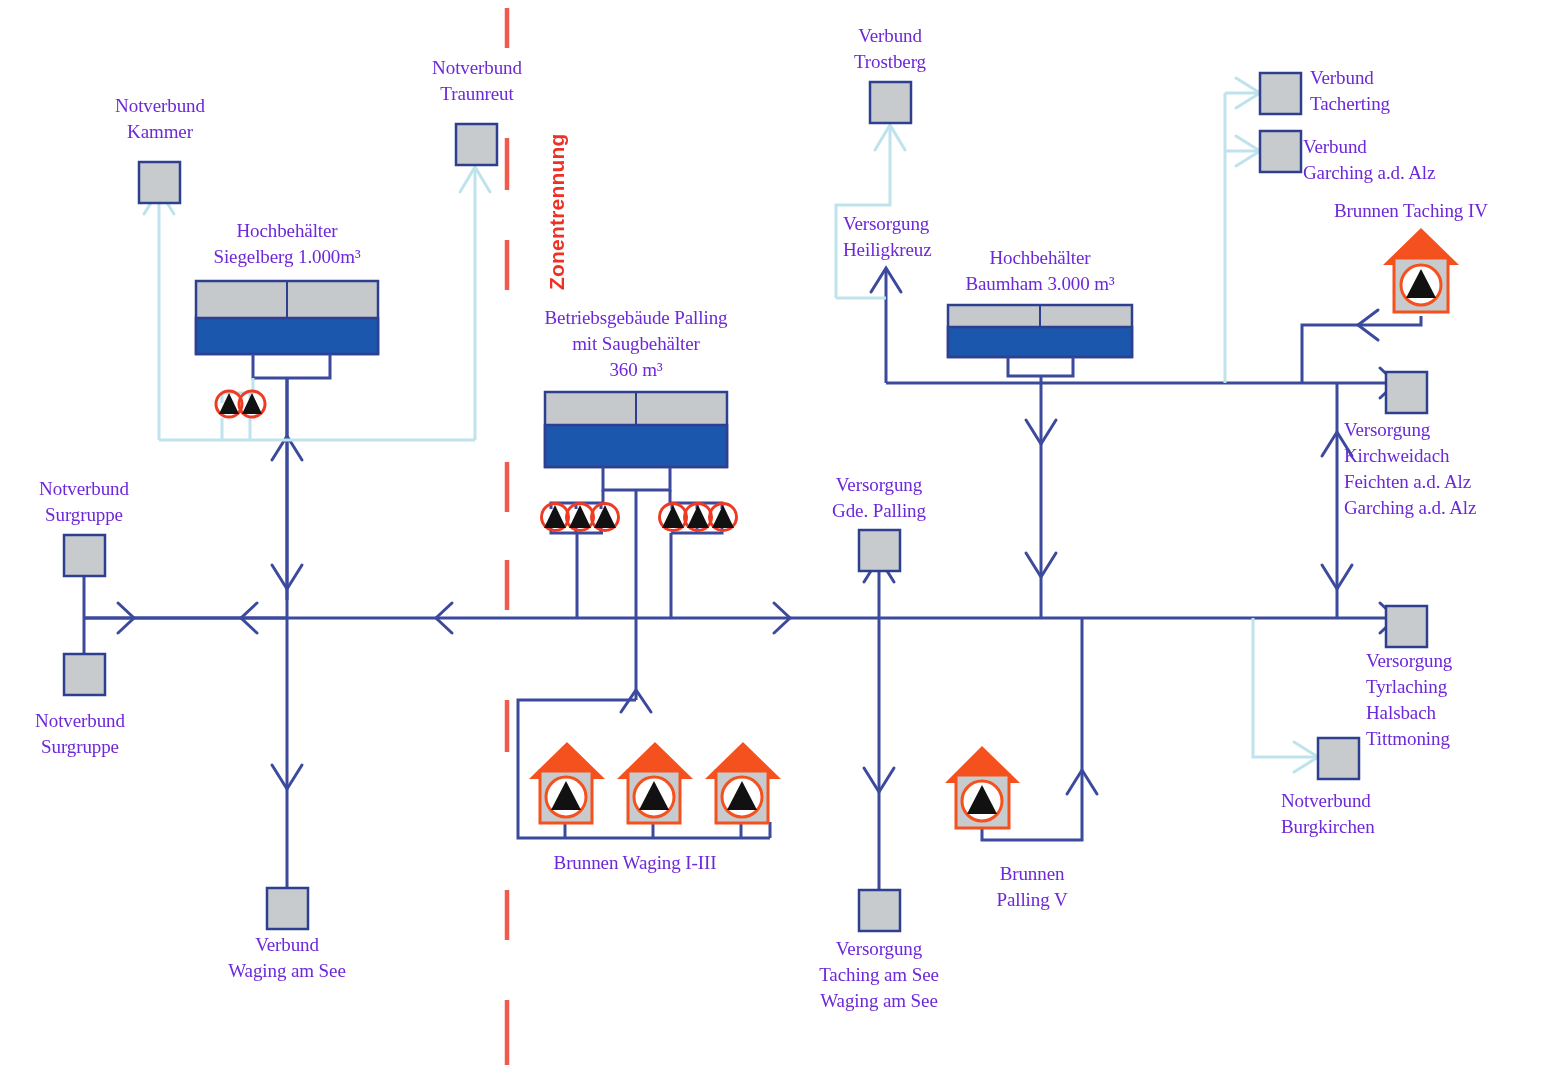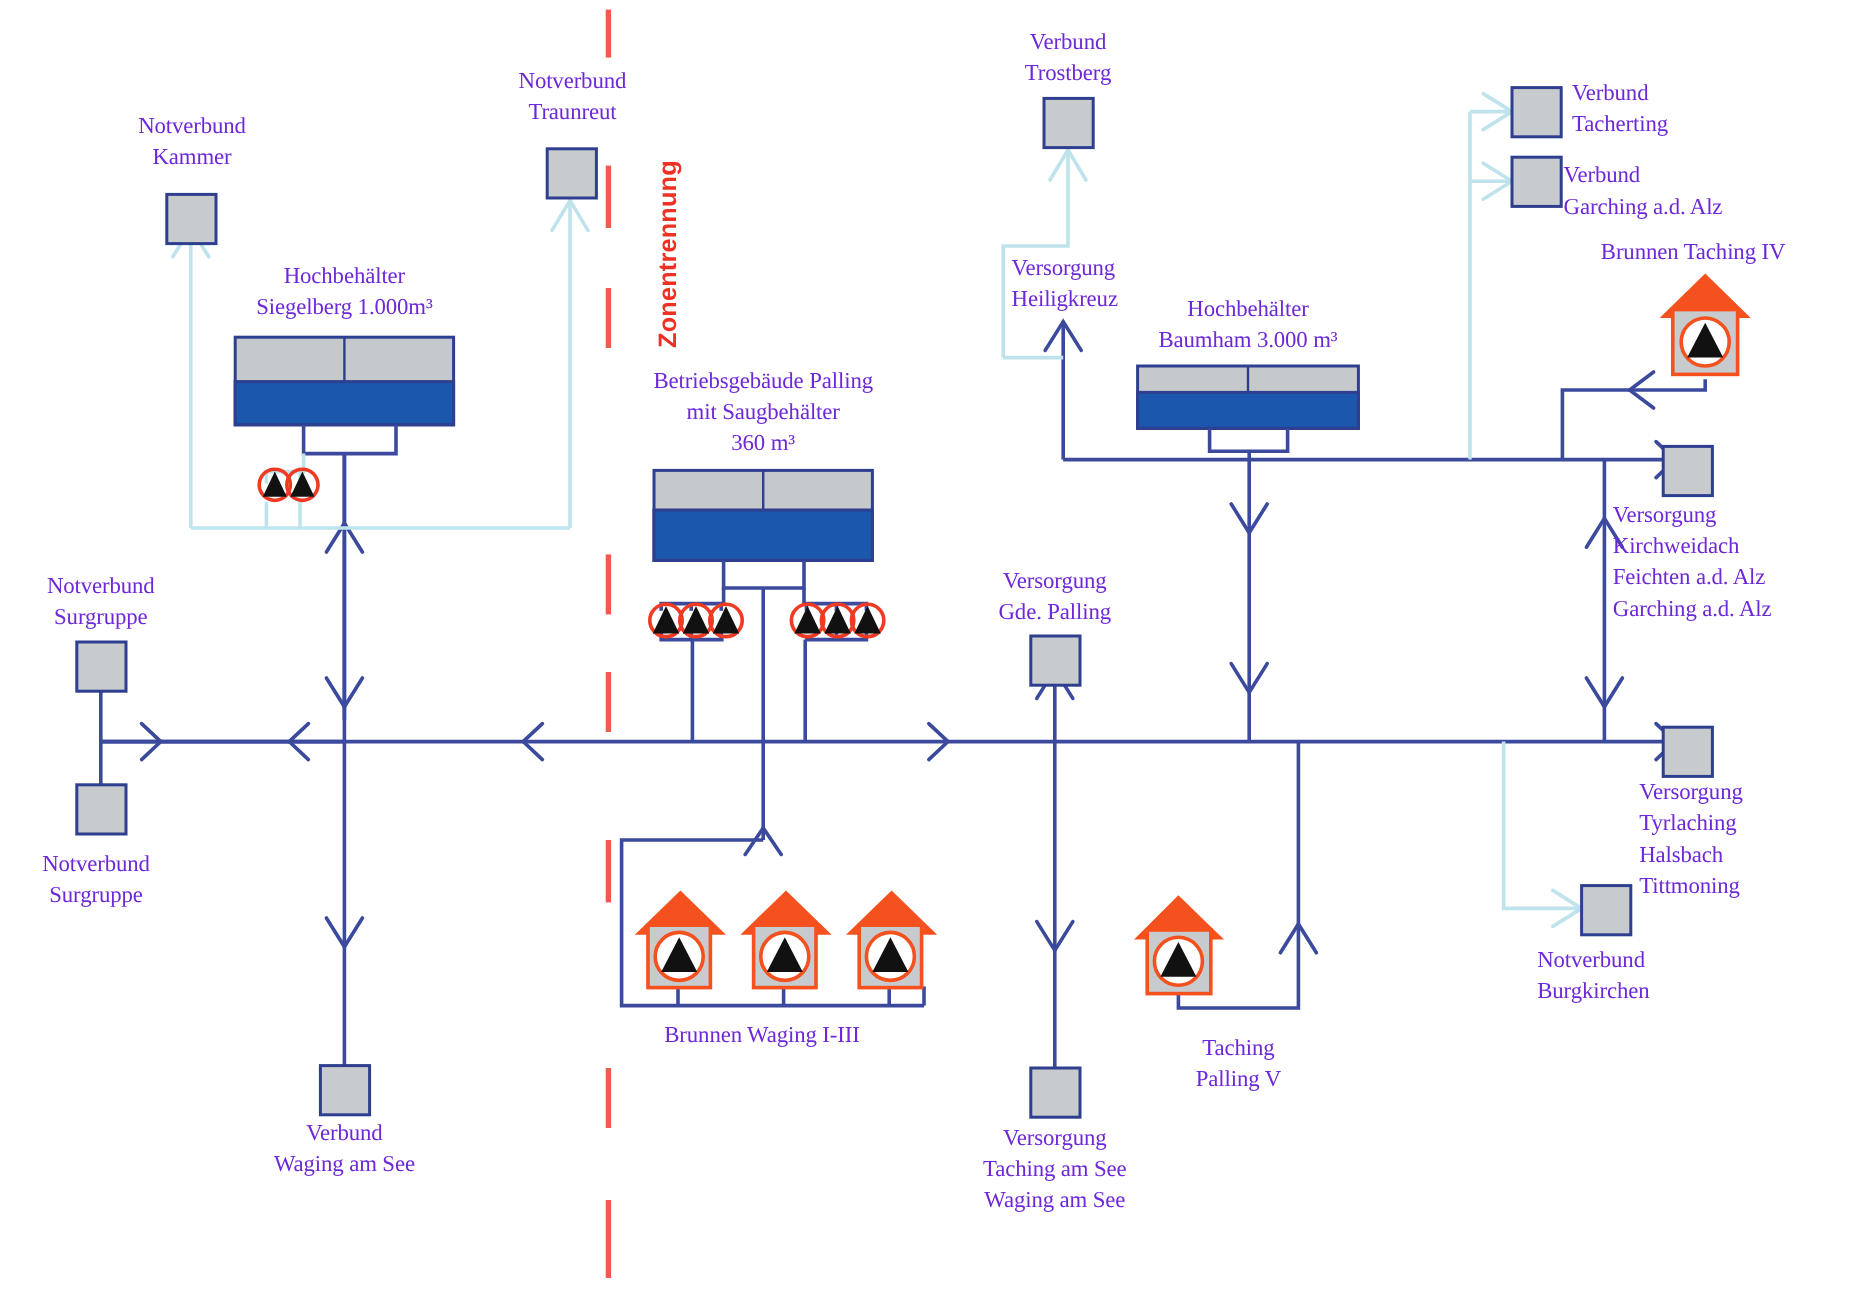--- a/index.html
+++ b/index.html
@@ -364,21 +364,21 @@
   <div class="lbl left" style="left:1366px; top:648px; width:180px;">Versorgung
 Tyrlaching
 Halsbach
 Tittmoning</div>
 
   <div class="lbl left" style="left:1281px; top:788px; width:230px;">Notverbund
 Burgkirchen</div>
 
   <div class="lbl" style="left:529px; top:850px; width:212px;">Brunnen Waging I-III</div>
 
-  <div class="lbl" style="left:930px; top:861px; width:204px;">Taching
+  <div class="lbl" style="left:930px; top:861px; width:204px;">Brunnen
 Palling V</div>
 
   <div class="lbl" style="left:185px; top:932px; width:204px;">Verbund
 Waging am See</div>
 
   <div class="lbl" style="left:777px; top:936px; width:204px;">Versorgung
 Taching am See
 Waging am See</div>
 
 </div>

